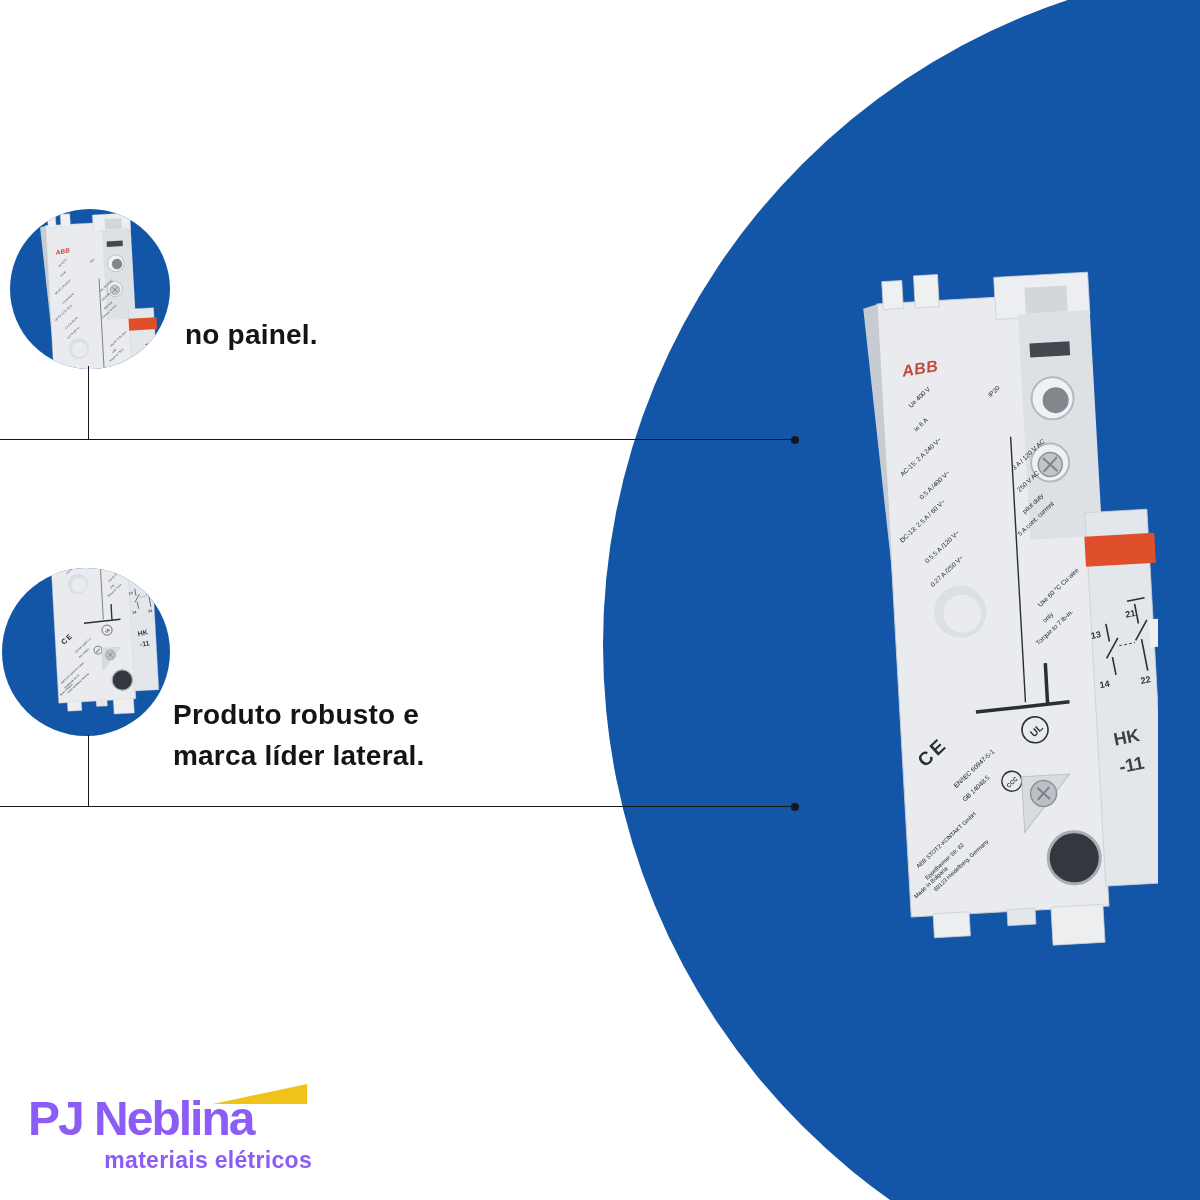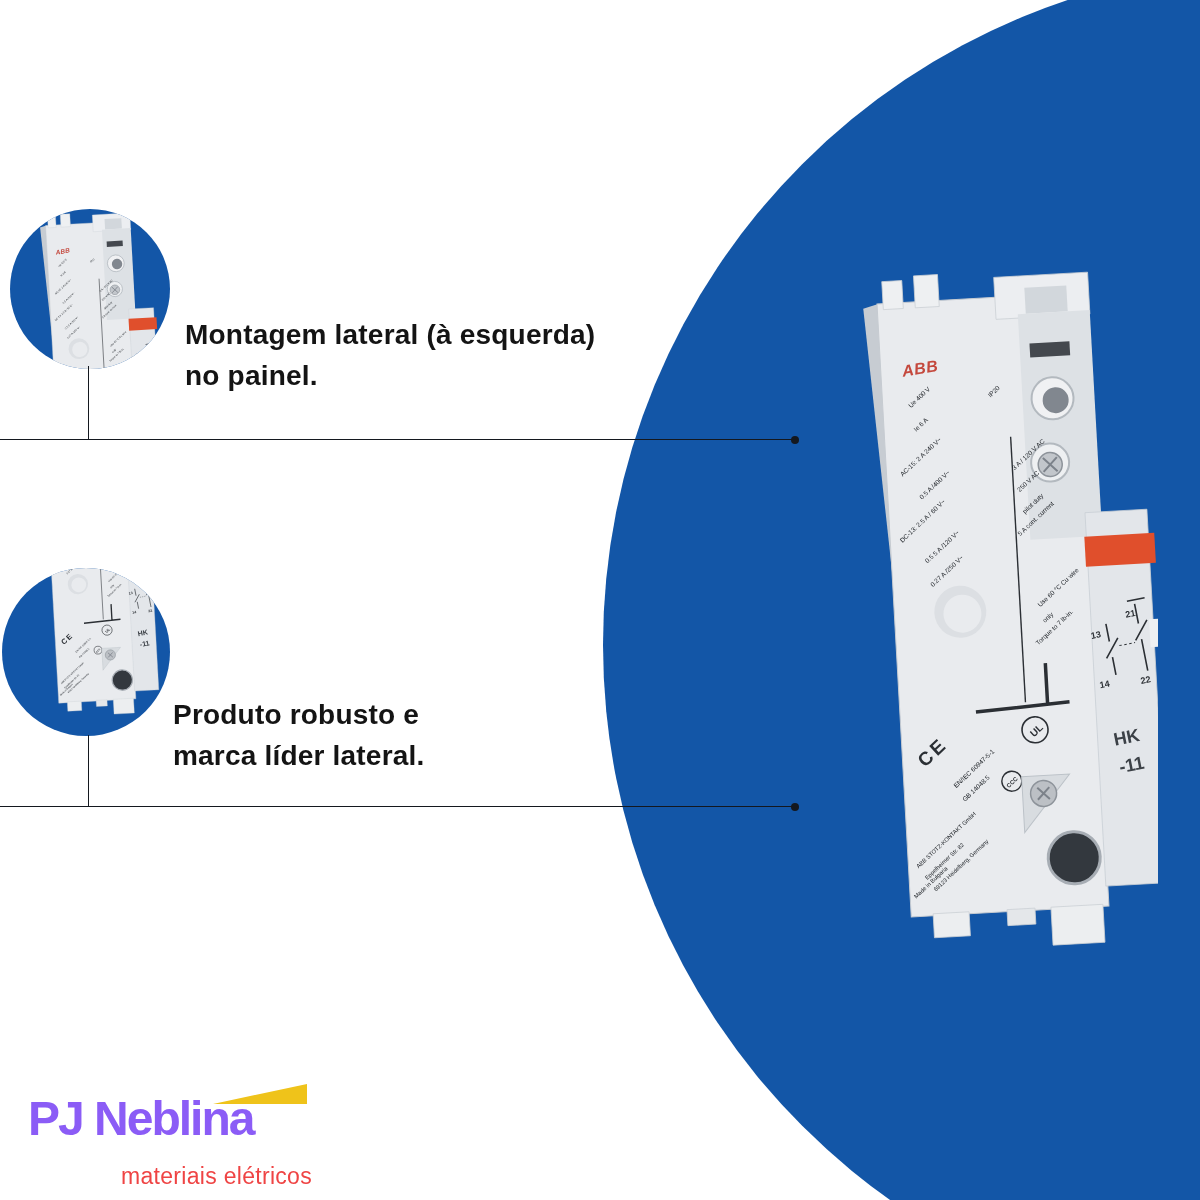--- a/index.html
+++ b/index.html
@@ -48,22 +48,22 @@
   .logo-triangle{
     left:185px;top:-6px;width:94px;height:20px;
     background:#efc31a;
     clip-path:polygon(0 100%, 100% 0, 100% 100%);
   }
   .logo-name{
     position:relative;color:#8b5cf6;font-weight:700;
     font-size:48px;line-height:58px;letter-spacing:-2px;white-space:nowrap;
   }
   .logo-tagline{
-    color:#ef4444;font-weight:400;font-size:23px;line-height:25px;
-    text-align:right;letter-spacing:.3px;margin-top:16px;
+    color:#8b5cf6;font-weight:700;font-size:23px;line-height:25px;
+    text-align:right;letter-spacing:.3px;margin-top:0;
   }
 
   svg text{font-family:"Liberation Sans", sans-serif;}
 </style>
 </head>
 <body>
 
 <svg width="0" height="0" style="position:absolute" aria-hidden="true">
   <defs>
     <g id="product-sym">
@@ -196,21 +196,20 @@
 
 <div class="abs v-line v-line-1"></div>
 <div class="abs h-line h-line-1"></div>
 <div class="abs dot dot-1"></div>
 
 <div class="abs v-line v-line-2"></div>
 <div class="abs h-line h-line-2"></div>
 <div class="abs dot dot-2"></div>
 
 <div class="abs callout callout-1">
-  <div>Montagem lateral (à esquerda)</div>
   <div>no painel.</div>
 </div>
 
 <div class="abs callout callout-2">
   <div>Produto robusto e</div>
   <div>marca líder lateral.</div>
 </div>
 
 <div class="abs logo-wrap">
   <div class="abs logo-triangle"></div>

